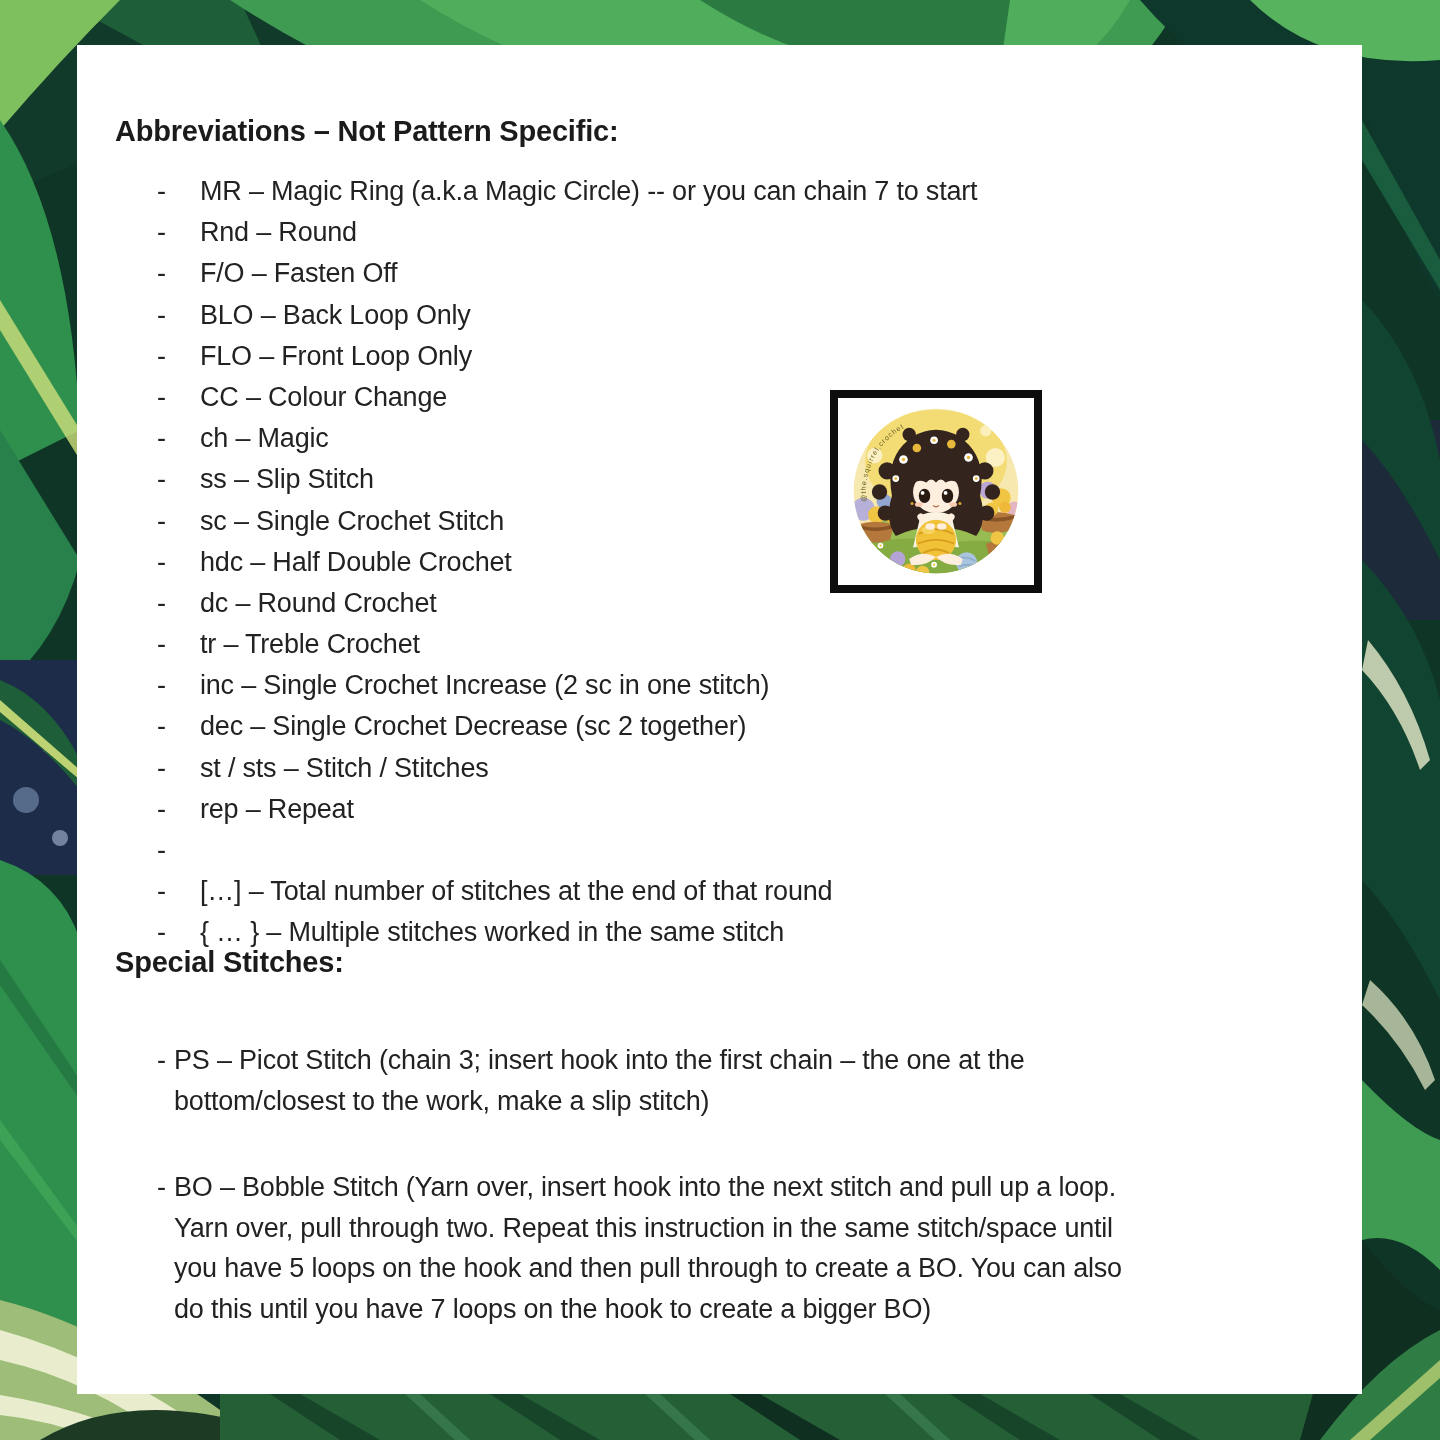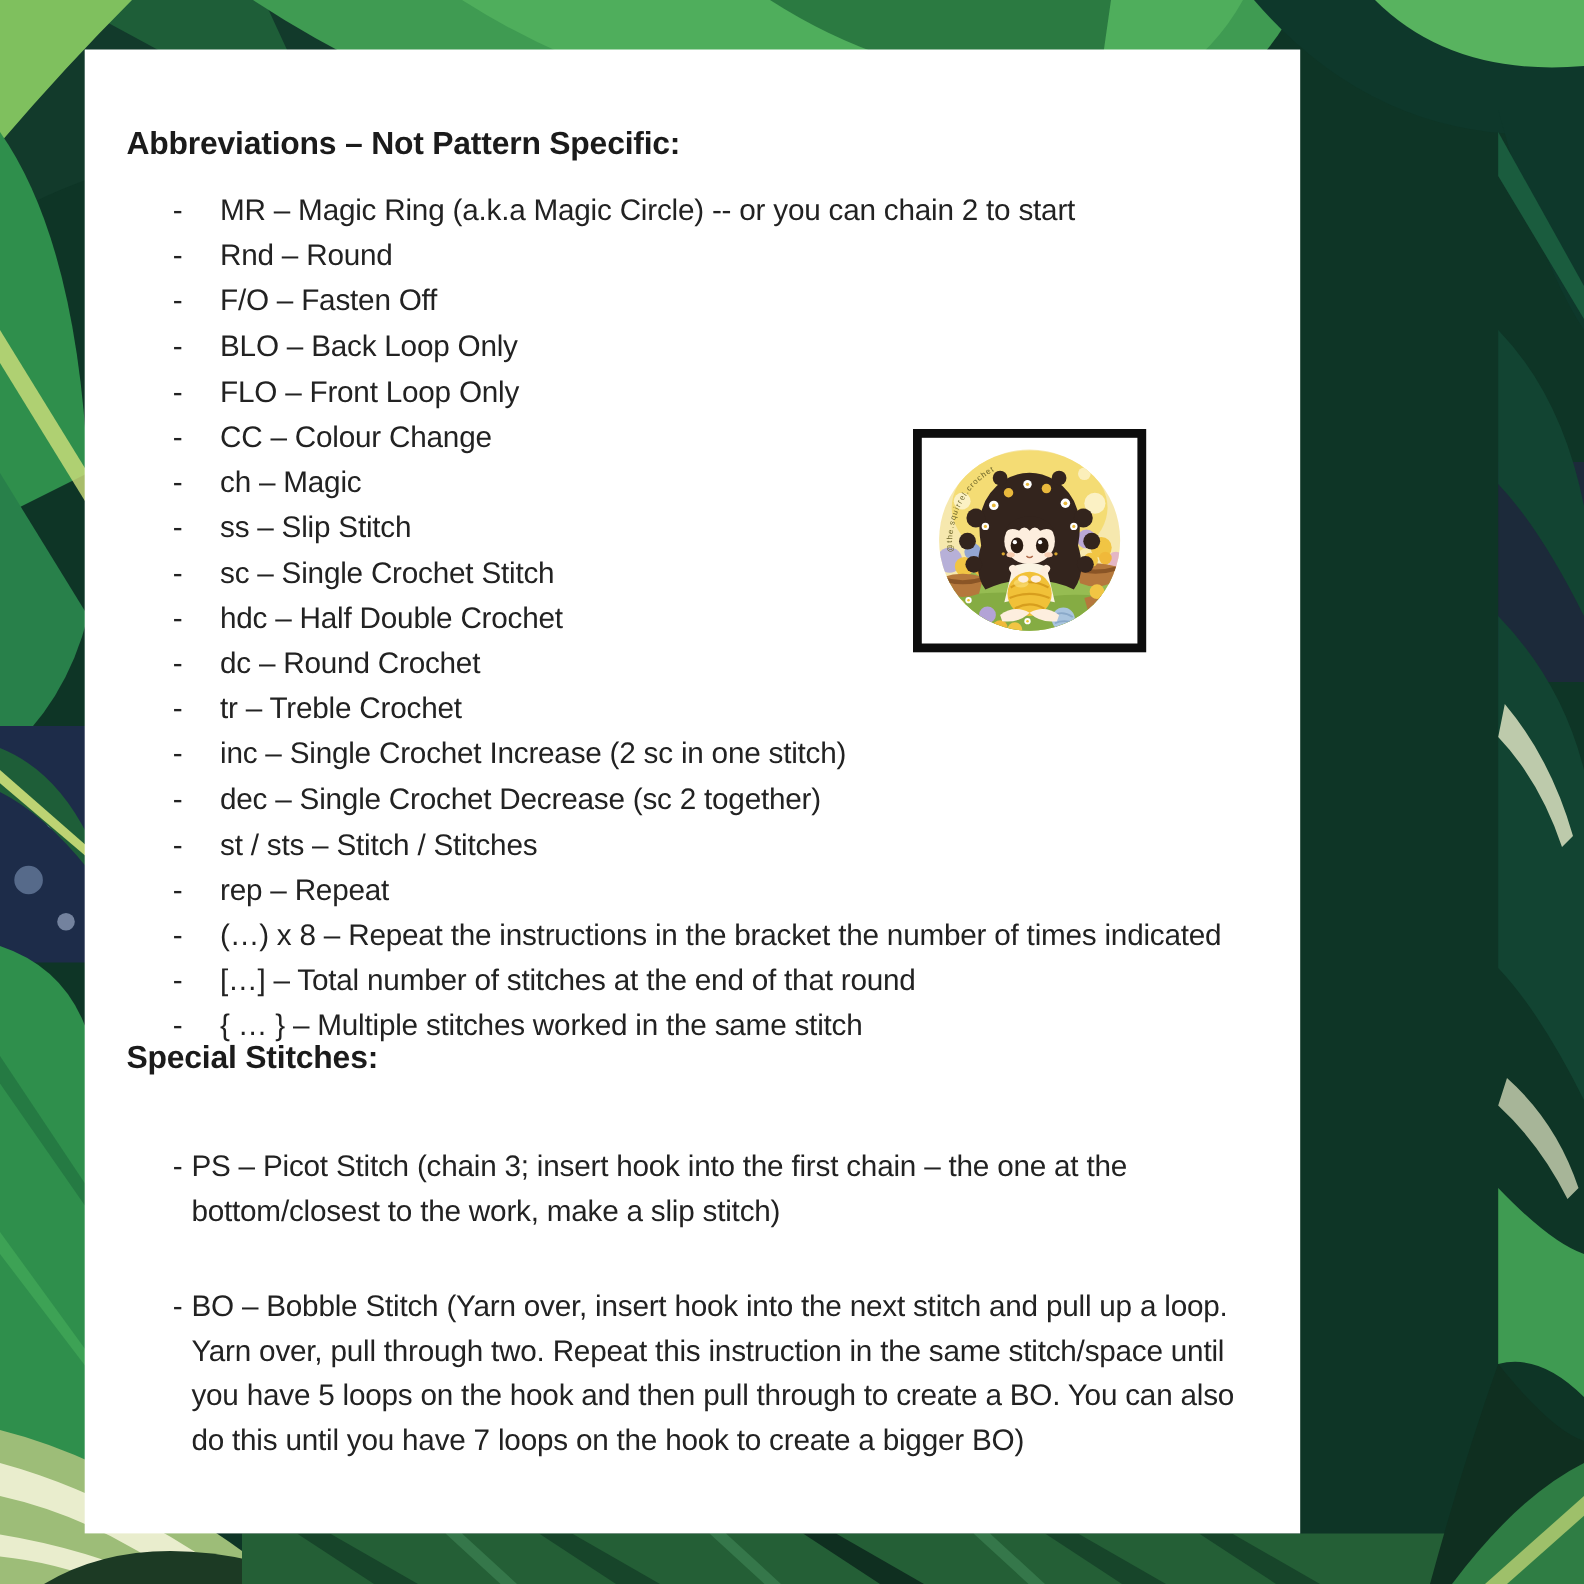--- a/index.html
+++ b/index.html
@@ -2,21 +2,21 @@
 <html><head>
 <meta charset="utf-8">
 <style>
   html,body{margin:0;padding:0;}
   body{
     width:1440px;height:1440px;position:relative;overflow:hidden;
     font-family:"Liberation Sans",sans-serif;background:#0e3526;
   }
   #leaf-bg{position:absolute;left:0;top:0;width:1440px;height:1440px;}
   .card{
-    position:absolute;left:77px;top:45px;width:1105px;height:1349px;
+    position:absolute;left:77px;top:45px;width:1285px;height:1349px;
     background:#ffffff;overflow:hidden;color:#222222;
   }
   .doc-heading{
     position:absolute;left:38px;font-weight:bold;font-size:29px;line-height:32px;
     color:#1b1b1b;letter-spacing:-0.2px;white-space:nowrap;
   }
   #heading-abbr{top:70px;}
   #heading-special{top:901px;}
   #abbr-list{position:absolute;left:0;top:126px;width:1285px;}
   .abbr-row{position:relative;height:41.2px;line-height:41.2px;font-size:27px;
@@ -89,37 +89,37 @@
   <path d="M1362,1240 Q1410,1300 1440,1310 L1440,1440 L1300,1440 Q1330,1330 1362,1240 Z" fill="#0f2f20"></path>
   <path d="M1440,1440 L1320,1440 Q1380,1360 1440,1330 Z" fill="#2f7d44"></path>
   <path d="M1440,1360 L1350,1440 L1370,1440 L1440,1378 Z" fill="#9ec06a"></path>
 </svg>
 
 <div class="card">
 
   <div class="doc-heading" id="heading-abbr">Abbreviations – Not Pattern Specific:</div>
 
   <div id="abbr-list">
-      <div class="abbr-row"><span class="dash">-</span><span>MR – Magic Ring (a.k.a Magic Circle) -- or you can chain 2 to start</span></div>
+      <div class="abbr-row"><span class="dash">-</span><span>MR – Magic Ring (a.k.a Magic Circle) -- or you can chain 7 to start</span></div>
       <div class="abbr-row"><span class="dash">-</span><span>Rnd – Round</span></div>
       <div class="abbr-row"><span class="dash">-</span><span>F/O – Fasten Off</span></div>
       <div class="abbr-row"><span class="dash">-</span><span>BLO – Back Loop Only</span></div>
       <div class="abbr-row"><span class="dash">-</span><span>FLO – Front Loop Only</span></div>
       <div class="abbr-row"><span class="dash">-</span><span>CC – Colour Change</span></div>
       <div class="abbr-row"><span class="dash">-</span><span>ch – Magic</span></div>
       <div class="abbr-row"><span class="dash">-</span><span>ss – Slip Stitch</span></div>
       <div class="abbr-row"><span class="dash">-</span><span>sc – Single Crochet Stitch</span></div>
       <div class="abbr-row"><span class="dash">-</span><span>hdc – Half Double Crochet</span></div>
       <div class="abbr-row"><span class="dash">-</span><span>dc – Round Crochet</span></div>
       <div class="abbr-row"><span class="dash">-</span><span>tr – Treble Crochet</span></div>
       <div class="abbr-row"><span class="dash">-</span><span>inc – Single Crochet Increase (2 sc in one stitch)</span></div>
       <div class="abbr-row"><span class="dash">-</span><span>dec – Single Crochet Decrease (sc 2 together)</span></div>
       <div class="abbr-row"><span class="dash">-</span><span>st / sts – Stitch / Stitches</span></div>
       <div class="abbr-row"><span class="dash">-</span><span>rep – Repeat</span></div>
-      <div class="abbr-row"><span class="dash">-</span><span>(…) x 8 – Repeat the instructions in the bracket the number of times indicated</span></div>
+      <div class="abbr-row"><span class="dash">-</span></div>
       <div class="abbr-row"><span class="dash">-</span><span>[…] –  Total number of stitches at the end of that round</span></div>
       <div class="abbr-row"><span class="dash">-</span><span>{ … } –  Multiple stitches worked in the same stitch</span></div>
     </div>
 
   <div class="doc-heading" id="heading-special">Special Stitches:</div>
 
   <div class="special-item" id="special-ps">
       <span class="dash">-</span>
       <div class="sp-line">PS – Picot Stitch (chain 3; insert hook into the first chain – the one at the</div>
       <div class="sp-line">bottom/closest to the work, make a slip stitch)</div>

